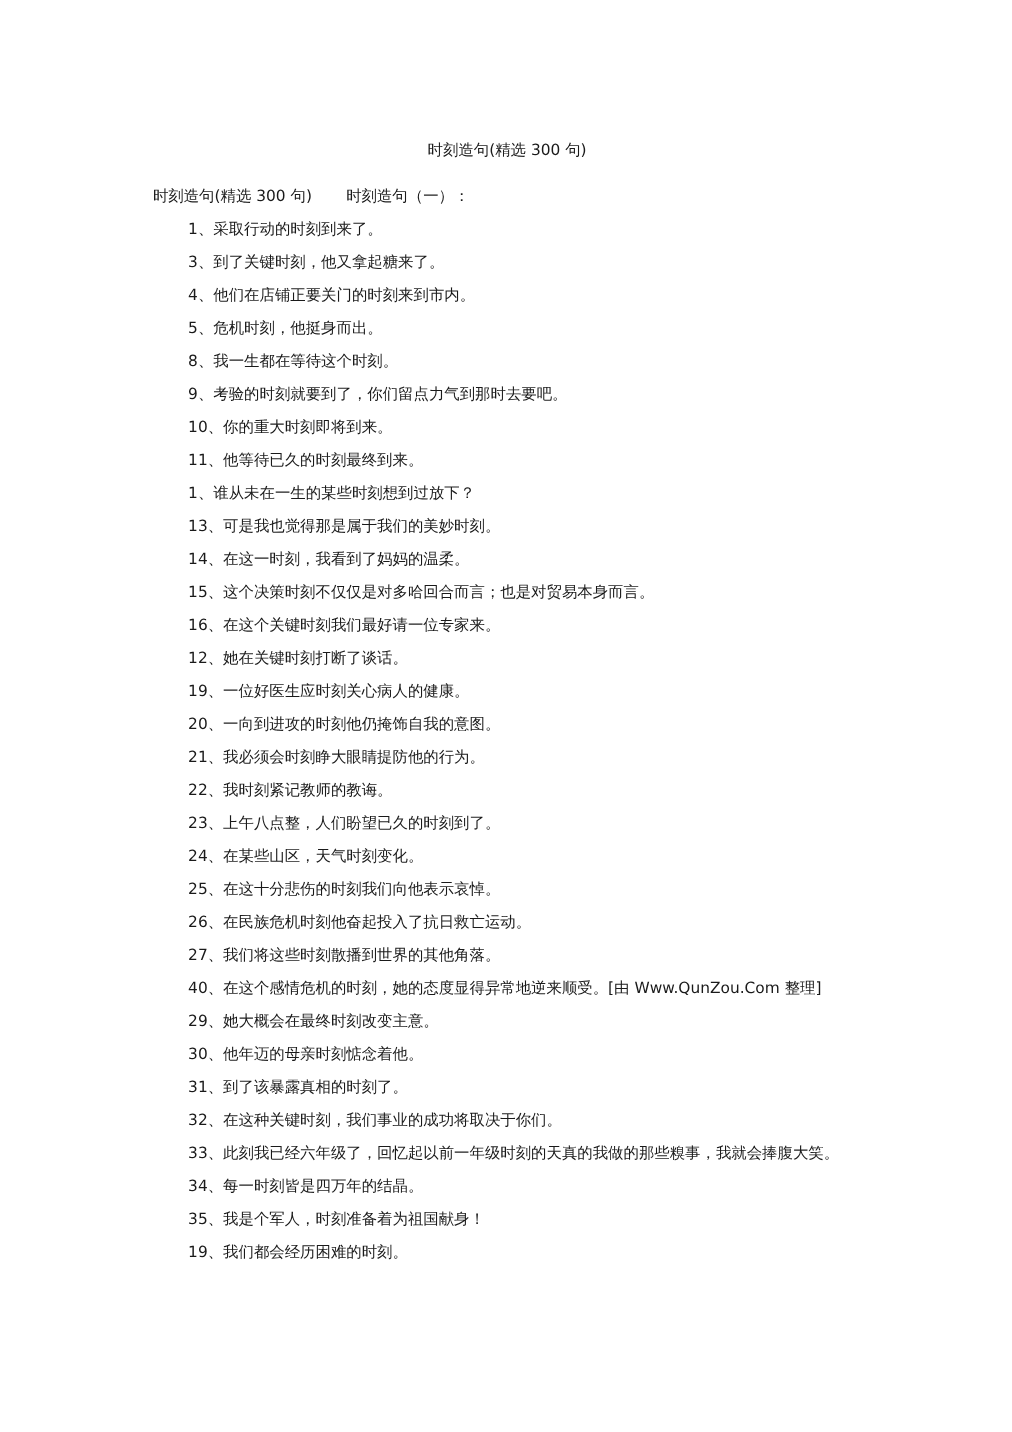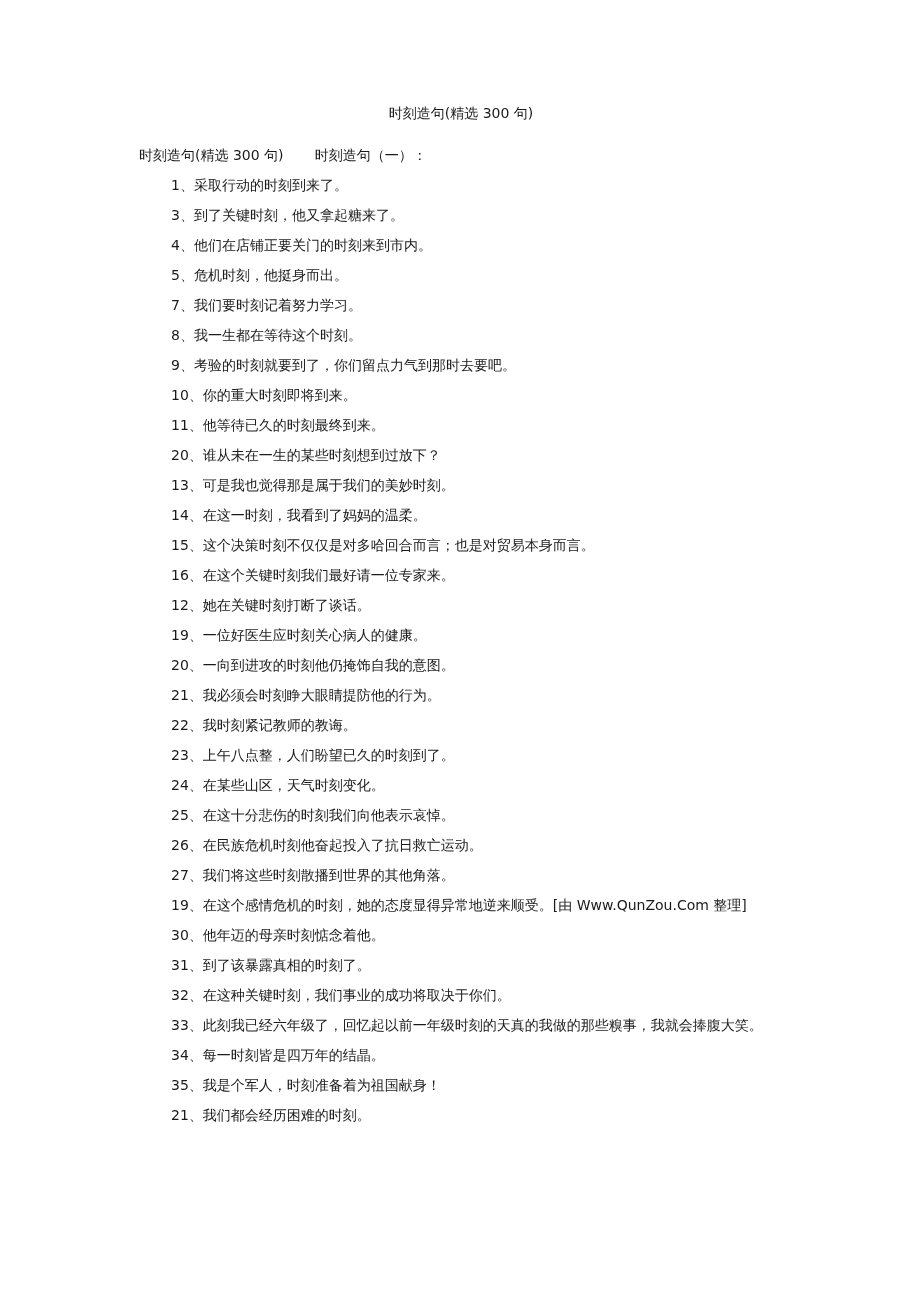--- a/index.html
+++ b/index.html
@@ -1,55 +1,55 @@
 <!DOCTYPE html>
 <html><head>
 <meta charset="utf-8">
 <style>
   html, body { margin: 0; padding: 0; background: #ffffff; }
   body { width: 920px; height: 1302px; position: relative; overflow: hidden;
          font-family: "DejaVu Sans", "Liberation Sans", sans-serif; color: #1a1a1a; }
-  .page { position: absolute; left: 139px; top: 100px; width: 644px; }
+  .page { position: absolute; left: 139px; top: 124px; width: 644px; }
   .title { text-align: center; font-size: 14px; line-height: 26px; margin: 0 0 16px 0; font-weight: normal; }
   .intro { font-size: 14px; line-height: 26px; margin: 0; white-space: pre; }
   .item { font-size: 14px; line-height: 26px; margin: 4px; text-indent: 28px; text-align: justify; }
 </style>
 </head>
 <body>
 
 <div class="page">
   <h1 class="title">时刻造句(精选 300 句)</h1>
   <p class="intro"><span>时刻造句(精选 300 句)</span>       <span>时刻造句（一）：</span></p>
   <div id="items">
       <p class="item">1、采取行动的时刻到来了。</p>
       <p class="item">3、到了关键时刻，他又拿起糖来了。</p>
       <p class="item">4、他们在店铺正要关门的时刻来到市内。</p>
       <p class="item">5、危机时刻，他挺身而出。</p>
-      <p class="item">7、我们要时刻记着努力学习。</p>
       <p class="item">8、我一生都在等待这个时刻。</p>
       <p class="item">9、考验的时刻就要到了，你们留点力气到那时去要吧。</p>
       <p class="item">10、你的重大时刻即将到来。</p>
       <p class="item">11、他等待已久的时刻最终到来。</p>
-      <p class="item">20、谁从未在一生的某些时刻想到过放下？</p>
+      <p class="item">1、谁从未在一生的某些时刻想到过放下？</p>
       <p class="item">13、可是我也觉得那是属于我们的美妙时刻。</p>
       <p class="item">14、在这一时刻，我看到了妈妈的温柔。</p>
       <p class="item">15、这个决策时刻不仅仅是对多哈回合而言；也是对贸易本身而言。</p>
       <p class="item">16、在这个关键时刻我们最好请一位专家来。</p>
       <p class="item">12、她在关键时刻打断了谈话。</p>
       <p class="item">19、一位好医生应时刻关心病人的健康。</p>
       <p class="item">20、一向到进攻的时刻他仍掩饰自我的意图。</p>
       <p class="item">21、我必须会时刻睁大眼睛提防他的行为。</p>
       <p class="item">22、我时刻紧记教师的教诲。</p>
       <p class="item">23、上午八点整，人们盼望已久的时刻到了。</p>
       <p class="item">24、在某些山区，天气时刻变化。</p>
       <p class="item">25、在这十分悲伤的时刻我们向他表示哀悼。</p>
       <p class="item">26、在民族危机时刻他奋起投入了抗日救亡运动。</p>
       <p class="item">27、我们将这些时刻散播到世界的其他角落。</p>
-      <p class="item">19、在这个感情危机的时刻，她的态度显得异常地逆来顺受。[由 Www.QunZou.Com 整理]</p>
+      <p class="item">40、在这个感情危机的时刻，她的态度显得异常地逆来顺受。[由 Www.QunZou.Com 整理]</p>
+      <p class="item">29、她大概会在最终时刻改变主意。</p>
       <p class="item">30、他年迈的母亲时刻惦念着他。</p>
       <p class="item">31、到了该暴露真相的时刻了。</p>
       <p class="item">32、在这种关键时刻，我们事业的成功将取决于你们。</p>
       <p class="item">33、此刻我已经六年级了，回忆起以前一年级时刻的天真的我做的那些糗事，我就会捧腹大笑。</p>
       <p class="item">34、每一时刻皆是四万年的结晶。</p>
       <p class="item">35、我是个军人，时刻准备着为祖国献身！</p>
-      <p class="item">21、我们都会经历困难的时刻。</p>
+      <p class="item">19、我们都会经历困难的时刻。</p>
     </div>
 </div>
 
 </body></html>

